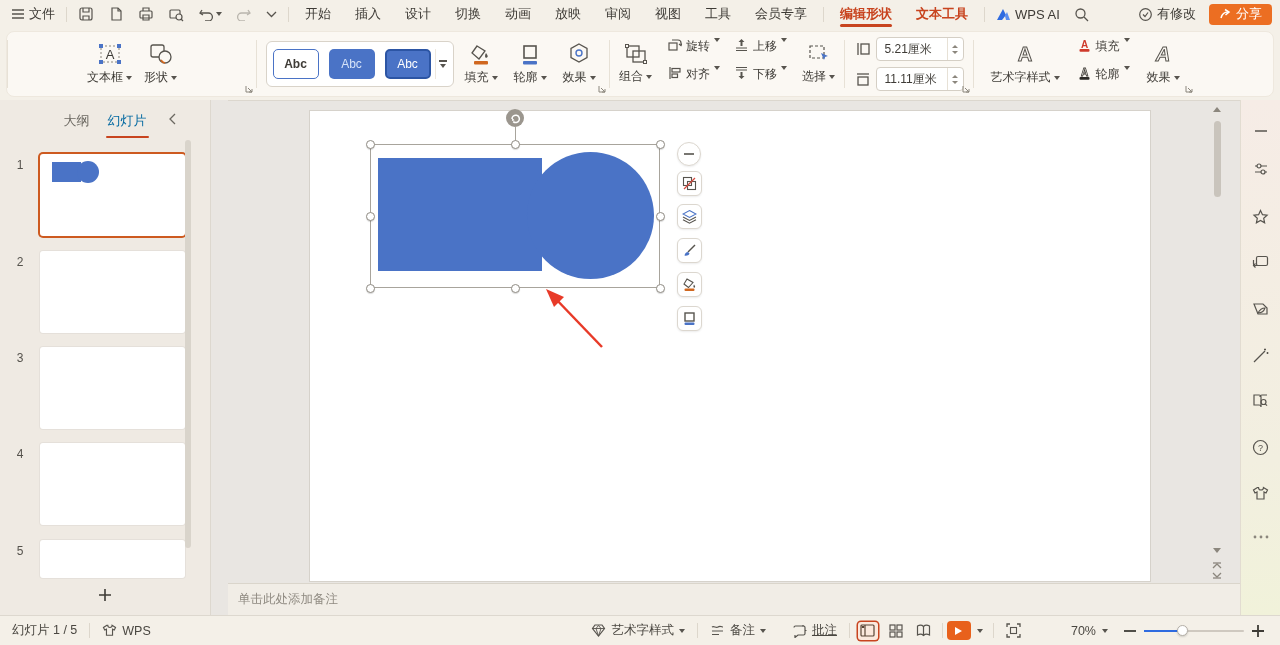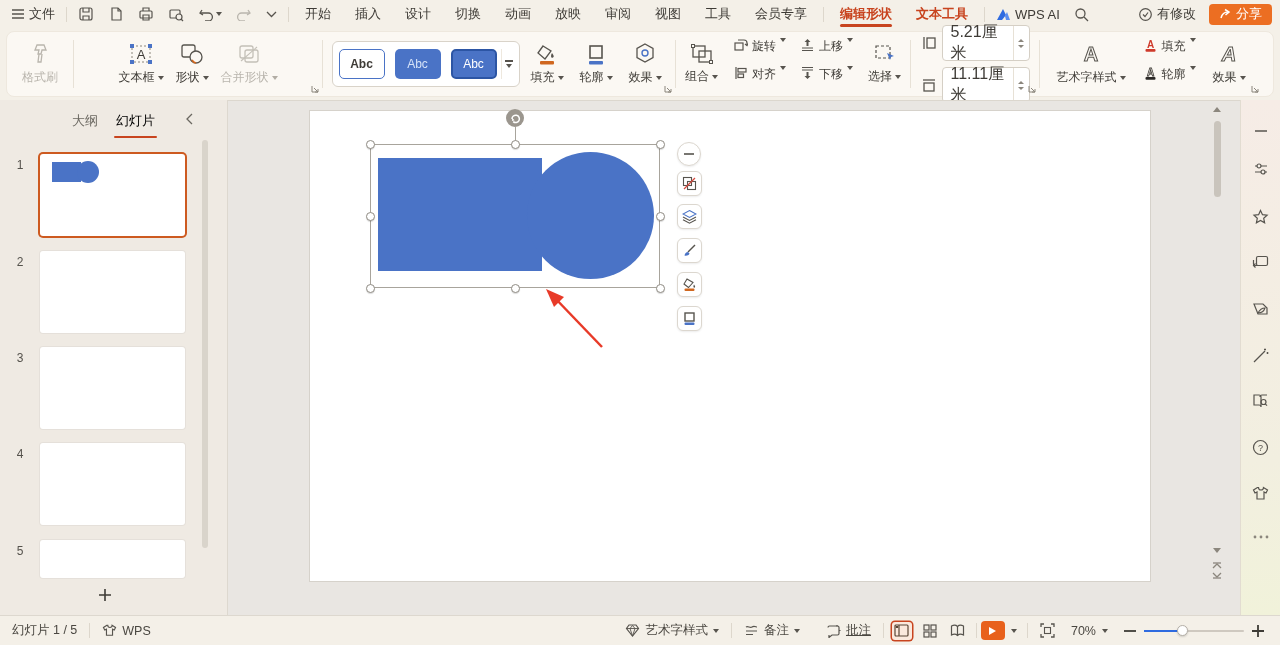--- a/index.html
+++ b/index.html
@@ -35,37 +35,37 @@
   .launcher { position:absolute; right:3px; bottom:3px; width:8px; height:8px; }
   .gallery { display:flex; align-items:center; background:#fff; border:1px solid #d9d3c9;
              border-radius:6px; height:46px; padding:0 2px 0 6px; }
   .gal-item { width:46px; height:30px; border-radius:5px; display:flex; align-items:center;
               justify-content:center; font-size:12px; margin-right:10px; }
   .gal-exp { width:16px; height:30px; display:flex; flex-direction:column; align-items:center;
              justify-content:center; gap:2px; border-left:1px solid #eee8de; }
   .two-row { display:flex; flex-direction:column; justify-content:center; gap:4px; }
   .sm-btn { display:flex; align-items:flex-start; gap:4px; font-size:12px; height:24px; padding:0 4px;
             border-radius:4px; white-space:nowrap; }
-  .spin { display:flex; align-items:center; width:88px; height:36px; background:#fff;
-          border:1px solid #d5cfc5; border-radius:4px; font-size:16px; }
+  .spin { display:flex; align-items:center; width:88px; height:24px; background:#fff;
+          border:1px solid #d5cfc5; border-radius:4px; font-size:12px; }
   .spin .val { flex:1; padding-left:8px; }
   .spin .arr { width:16px; height:100%; border-left:1px solid #e7e1d6; display:flex;
                flex-direction:column; align-items:center; justify-content:center; gap:3px; }
   .uv { width:0; height:0; border-left:3px solid transparent; border-right:3px solid transparent;
         border-bottom:3.5px solid #8b867d; }
   .dv { width:0; height:0; border-left:3px solid transparent; border-right:3px solid transparent;
         border-top:3.5px solid #8b867d; }
 
   
-  .leftpanel { position:absolute; left:0; top:100px; width:228px; height:515px; background:#efeae3;
+  .leftpanel { position:absolute; left:0; top:100px; width:211px; height:515px; background:#efeae3;
                border-right:1px solid #ddd8cf; }
   .lp-tabs { display:flex; align-items:center; justify-content:center; gap:14px; height:42px;
              font-size:13px; position:relative; }
   .lp-tab { position:relative; padding:4px 2px; color:#6b6861; }
-  .lp-tab.active { color:#000000; }
+  .lp-tab.active { color:#0369a1; }
   .lp-tab.active:after { content:""; position:absolute; left:0; right:0; bottom:-4px; height:2.5px;
               background:#c8441f; border-radius:2px; }
   .lp-collapse { position:absolute; right:28px; top:12px; width:16px; height:16px; color:#6b6861; }
   .thumb-row { position:absolute; left:0; width:210px; display:flex; }
   .thumb-num { width:40px; text-align:center; font-size:12px; color:#55524c; padding-top:4px; }
   .thumb { width:145px; height:82px; background:#fff; border-radius:3px; position:relative;
            box-shadow:0 0 0 1px rgba(0,0,0,0.04); overflow:hidden; }
   .thumb.sel { box-shadow:0 0 0 2px #cd5a20; }
   .lp-scroll { position:absolute; right:19px; top:40px; width:6px; height:408px; border-radius:3px;
                background:#d9d4cb; }
@@ -232,29 +232,20 @@
           <path d="M2 10c1-4 4-6 7-6" fill="none" stroke="#fff" stroke-width="1.5"></path>
           <path d="M6 1.5L10 4 6.5 7" fill="none" stroke="#fff" stroke-width="1.5"></path>
         </svg>
       <span>分享</span>
     </div>
   </div>
 
   <div class="ribbon-wrap">
     <div class="ribbon">
 
-      <div class="rgroup" style="width:66px;">
-        <div class="big-btn disabled">
-          <svg width="22" height="24" viewBox="0 0 22 24">
-              <path d="M8 3h7l2 5h-4l-1 4h-3l1-4H6z" fill="none" stroke="#b9b5ad" stroke-width="1.3"></path>
-              <path d="M10 12l-1 8h3l1-8" fill="none" stroke="#b9b5ad" stroke-width="1.3"></path>
-            </svg>
-          <span class="lbl">格式刷</span>
-        </div>
-      </div>
       <div class="rsep"></div>
 
       <div class="rgroup" style="width:248px;">
         <div class="big-btn">
           <svg width="26" height="24" viewBox="0 0 26 24">
               <rect x="4" y="4" width="18" height="16" fill="none" stroke="#8b867d" stroke-width="1" stroke-dasharray="2 2"></rect>
               <text x="13" y="17" font-size="13" fill="#3e3b36" text-anchor="middle" font-family="inherit">A</text>
               <rect x="2" y="2" width="4" height="4" fill="#4a73c6"></rect>
               <rect x="20" y="2" width="4" height="4" fill="#4a73c6"></rect>
               <rect x="2" y="18" width="4" height="4" fill="#4a73c6"></rect>
@@ -267,31 +258,20 @@
         </div>
         <div class="big-btn">
           <svg width="26" height="24" viewBox="0 0 26 24">
               <rect x="3" y="3" width="13" height="12" rx="2" fill="none" stroke="#57544e" stroke-width="1.3"></rect>
               <circle cx="17" cy="15" r="6" fill="#fbf8f3" stroke="#57544e" stroke-width="1.3"></circle>
               <path d="M13 18a6 6 0 0 0 4 3" fill="none" stroke="#d0671f" stroke-width="1.6"></path>
             </svg>
           <span class="lbl">
               <span>形状</span>
               <span class="cv"></span>
-            </span>
-        </div>
-        <div class="big-btn disabled">
-          <svg width="26" height="24" viewBox="0 0 26 24">
-              <rect x="4" y="4" width="13" height="12" rx="2" fill="none" stroke="#c4c0b8" stroke-width="1.3"></rect>
-              <rect x="9" y="8" width="13" height="12" rx="2" fill="none" stroke="#c4c0b8" stroke-width="1.3"></rect>
-              <path d="M5 19L21 5" stroke="#c4c0b8" stroke-width="1.1"></path>
-            </svg>
-          <span class="lbl">
-              <span>合并形状</span>
-              <span class="cv gray"></span>
             </span>
         </div>
         <svg class="launcher" viewBox="0 0 8 8">
             <path d="M1 1v6h6M3 3l4 4M7 4v3h-3" fill="none" stroke="#8b867d" stroke-width="1"></path>
           </svg>
       </div>
       <div class="rsep"></div>
 
       <div class="rgroup" style="width:352px; gap:6px;">
         <div class="gallery">
@@ -605,20 +585,23 @@
           <path d="M1 9l4-4 4 4" fill="none" stroke="#8b867d" stroke-width="1.3"></path>
           <path d="M1 4h8" stroke="#8b867d" stroke-width="1.3"></path>
         </svg>
       <svg style="position:absolute;left:0;top:471px;" width="10" height="10" viewBox="0 0 10 10">
           <path d="M1 1l4 4 4-4" fill="none" stroke="#8b867d" stroke-width="1.3"></path>
           <path d="M1 6h8" stroke="#8b867d" stroke-width="1.3"></path>
         </svg>
     </div>
   </div>
 
+  <div class="notes">
+    <span>单击此处添加备注</span>
+  </div>
 
   <div class="rightbar">
     <div class="rb-btn" style="margin-top:18px;">
       <svg width="12" height="2" viewBox="0 0 12 2">
           <path d="M0 1h12" stroke="#57544e" stroke-width="1.5"></path>
         </svg>
     </div>
     <div class="rb-btn" style="margin-top:12px;">
       <svg width="16" height="16" viewBox="0 0 16 16">
           <path d="M2 5h12M2 11h12" stroke="#57544e" stroke-width="1.2"></path>
@@ -749,21 +732,21 @@
     <div class="sb-item" style="padding:0 6px;">
         <span class="cv"></span>
       </div>
     <div class="vsep"></div>
     <div class="sb-item">
       <svg width="15" height="15" viewBox="0 0 15 15">
           <path d="M1 4V1h3M11 1h3v3M14 11v3h-3M4 14H1v-3" fill="none" stroke="#57544e" stroke-width="1.3"></path>
           <rect x="4.5" y="4.5" width="6" height="6" fill="none" stroke="#57544e" stroke-width="1.1"></rect>
         </svg>
     </div>
-    <div class="sb-item" style="gap:6px;">
+    <div class="sb-item" style="gap:6px;margin-left:34px;">
       <span>70%</span>
         <span class="cv"></span>
     </div>
     <div class="sb-item">
       <svg width="12" height="2" viewBox="0 0 12 2">
           <path d="M0 1h12" stroke="#3e3b36" stroke-width="1.8"></path>
         </svg>
     </div>
     <div class="slider-track">
       <div class="slider-fill"></div>

